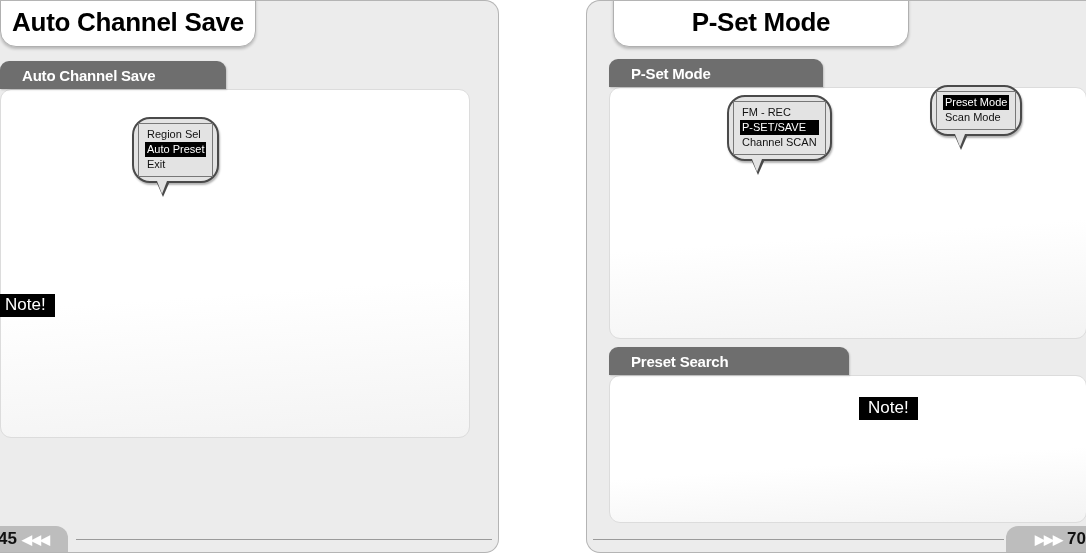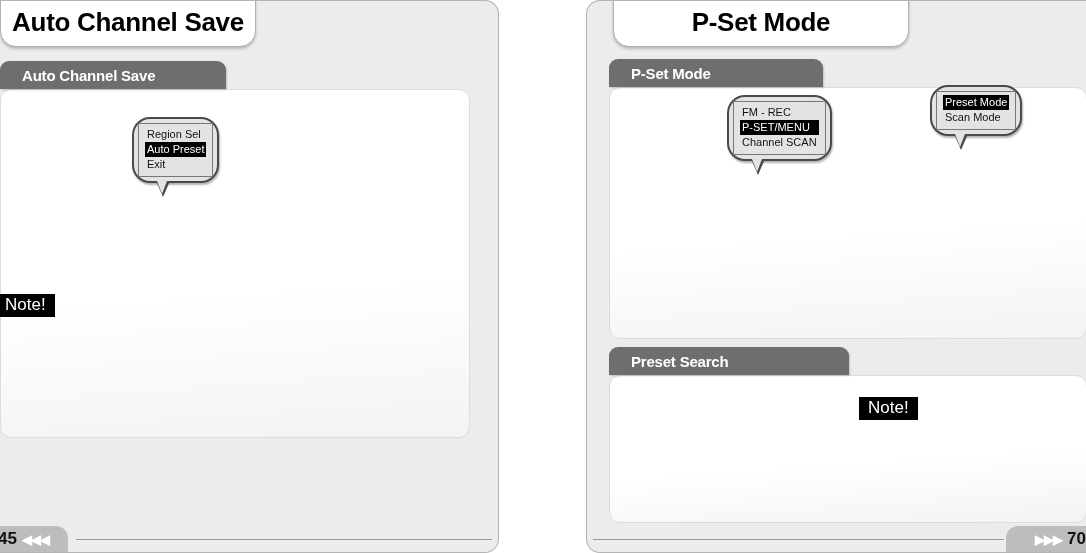--- a/index.html
+++ b/index.html
@@ -327,21 +327,21 @@
     <div class="sec-head" style="left:22px; top:58px; width:214px;">
       <span>P-Set Mode</span>
     </div>
 
     <div class="card" style="left:22px; top:86px; width:478px; height:252px;"></div>
 
     <div class="lcd-wrap" style="left:140px; top:94px; z-index:5;">
       <div class="lcd">
         <div class="lcd-inner">
           <div class="lcd-line">FM - REC</div>
-          <div class="lcd-line hl">P-SET/MENU</div>
+          <div class="lcd-line hl">P-SET/SAVE</div>
           <div class="lcd-line">Channel SCAN</div>
         </div>
         <div class="lcd-tail"></div>
         <div class="lcd-tail-in"></div>
       </div>
     </div>
 
     <div class="lcd-wrap" style="left:343px; top:84px; z-index:5;">
       <div class="lcd">
         <div class="lcd-inner">

